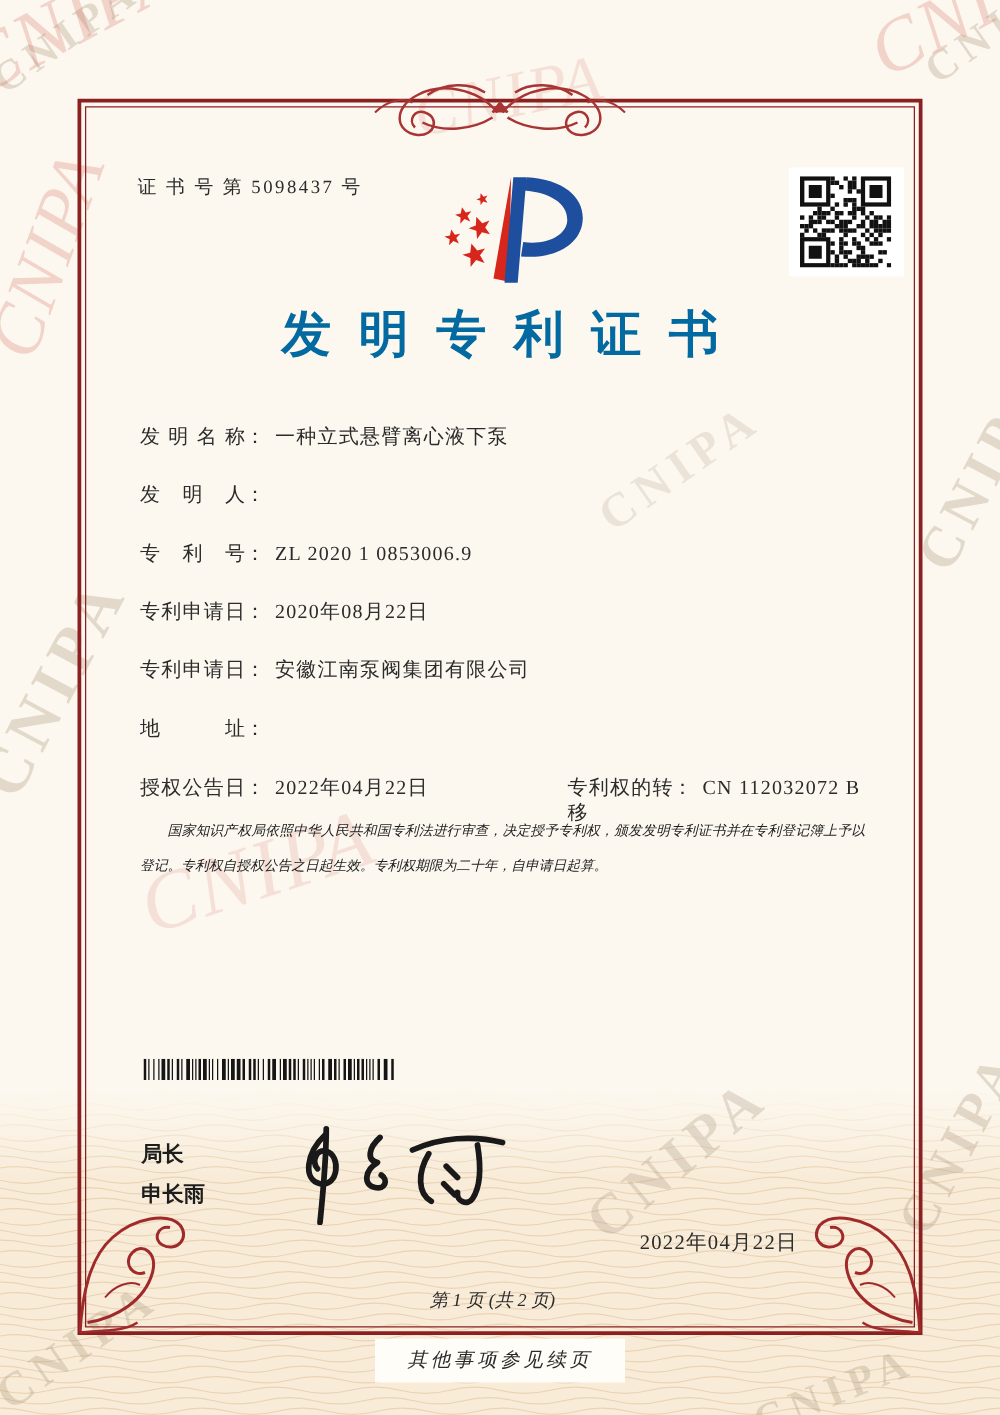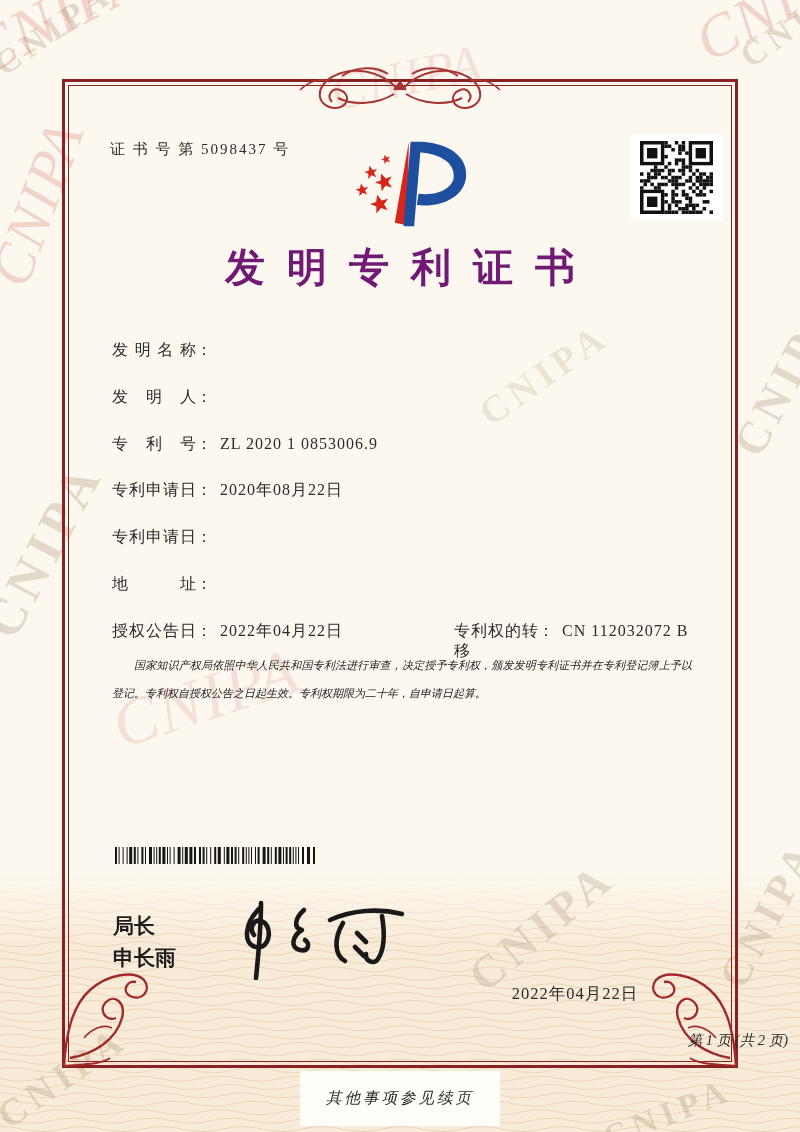--- a/index.html
+++ b/index.html
@@ -19,38 +19,38 @@
   #frame{left:68px;top:85px;width:662px;height:975px;border:1px solid #8a2021;
          outline:3px solid #8a2021;outline-offset:3px;z-index:2;}
   .flourish{z-index:2;}
   
   .content{z-index:3;}
   #cert-no{left:110px;top:140px;font-size:15px;letter-spacing:2px;}
   #logo{left:342px;top:138px;}
   #qr-box{left:631px;top:134px;width:92px;height:87px;background:#fff;}
   #qr-svg{position:absolute;left:9px;top:7px;}
   #doc-title{left:0;top:240px;width:800px;text-align:center;font-size:40px;font-weight:bold;
-             letter-spacing:22px;text-indent:22px;color:#701a75;}
+             letter-spacing:22px;text-indent:22px;color:#0369a1;}
   #fields{left:112px;top:340px;width:586px;font-size:16px;}
   .frow{height:46.8px;display:flex;align-items:flex-start;line-height:20px;}
   .flabel{display:inline-block;width:84px;text-align:justify;text-align-last:justify;flex:none;}
   .fcolon{flex:none;margin-right:8px;}
   .fvalue{letter-spacing:1px;}
   .grant-pair{display:flex;position:absolute;left:342px;top:0;}
   #paras{left:112px;top:651px;width:580px;font-size:11px;line-height:28px;
          text-align:justify;font-style:italic;color:#222;}
   #paras p{margin:0;text-indent:2em;}
   #barcode-svg{left:113px;top:847px;}
-  .sig-label{left:113px;font-size:21px;font-weight:bold;
+  .sig-label{left:113px;font-size:17px;font-weight:bold;
              font-family:"Liberation Sans",sans-serif;color:#1d1d1d;}
   #sig-svg{left:230px;top:900px;}
   #issue-date{left:490px;top:983px;width:170px;text-align:center;font-size:16.5px;letter-spacing:1px;}
-  #page-no{left:0;top:1031px;width:788px;text-align:right;font-size:14.5px;font-style:italic;}
+  #page-no{left:0;top:1031px;width:788px;text-align:center;font-size:14.5px;font-style:italic;}
   #cont-note{left:0;top:1071px;width:800px;text-align:center;}
-  #cont-note span{display:inline-block;background:#fffdf7;padding:17px 26px;font-size:15.5px;
+  #cont-note span{display:inline-block;background:#fffdf7;padding:7px 26px;font-size:15.5px;
                   font-style:italic;letter-spacing:3px;}
 </style>
 </head>
 <body>
 
 <div class="abs" id="wave-zone">
   <svg id="waves" width="800" height="260">
       <path d="M-40,5.0 q20,-5 40,0 t40,0 t40,0 t40,0 t40,0 t40,0 t40,0 t40,0 t40,0 t40,0 t40,0 t40,0 t40,0 t40,0 t40,0 t40,0 t40,0 t40,0 t40,0 t40,0 t40,0 t40,0 t40,0 t40,0" fill="none" stroke="#e7c9a7" stroke-width="0.9" opacity="0.75"></path>
       <path d="M-29,13.4 q20,-5 40,0 t40,0 t40,0 t40,0 t40,0 t40,0 t40,0 t40,0 t40,0 t40,0 t40,0 t40,0 t40,0 t40,0 t40,0 t40,0 t40,0 t40,0 t40,0 t40,0 t40,0 t40,0 t40,0 t40,0" fill="none" stroke="#e7c9a7" stroke-width="0.9" opacity="0.75"></path>
       <path d="M-18,21.8 q20,-5 40,0 t40,0 t40,0 t40,0 t40,0 t40,0 t40,0 t40,0 t40,0 t40,0 t40,0 t40,0 t40,0 t40,0 t40,0 t40,0 t40,0 t40,0 t40,0 t40,0 t40,0 t40,0 t40,0 t40,0" fill="none" stroke="#e7c9a7" stroke-width="0.9" opacity="0.75"></path>
@@ -307,38 +307,40 @@
       <rect x="7.0" y="55.6" width="10.4" height="10.4" fill="#111"></rect>
     </svg>
 </div>
 
 <div class="abs content" id="doc-title">发明专利证书</div>
 
 <div class="abs content" id="fields">
   <div class="frow">
     <span class="flabel">发明名称</span>
       <span class="fcolon">：</span>
+    <span class="fvalue">一种立式悬臂离心液下泵</span>
   </div>
   <div class="frow">
     <span class="flabel">发明人</span>
       <span class="fcolon">：</span>
   </div>
   <div class="frow">
     <span class="flabel">专利号</span>
       <span class="fcolon">：</span>
     <span class="fvalue">ZL 2020 1 0853006.9</span>
   </div>
   <div class="frow">
     <span class="flabel">专利申请日</span>
       <span class="fcolon">：</span>
     <span class="fvalue">2020年08月22日</span>
   </div>
   <div class="frow">
     <span class="flabel">专利申请日</span>
       <span class="fcolon">：</span>
+    <span class="fvalue">安徽江南泵阀集团有限公司</span>
   </div>
   <div class="frow">
     <span class="flabel">地址</span>
       <span class="fcolon">：</span>
   </div>
   <div class="frow" style="position:relative;">
     <span class="flabel">授权公告日</span>
       <span class="fcolon">：</span>
     <span class="fvalue">2022年04月22日</span>
     <span class="grant-pair">

